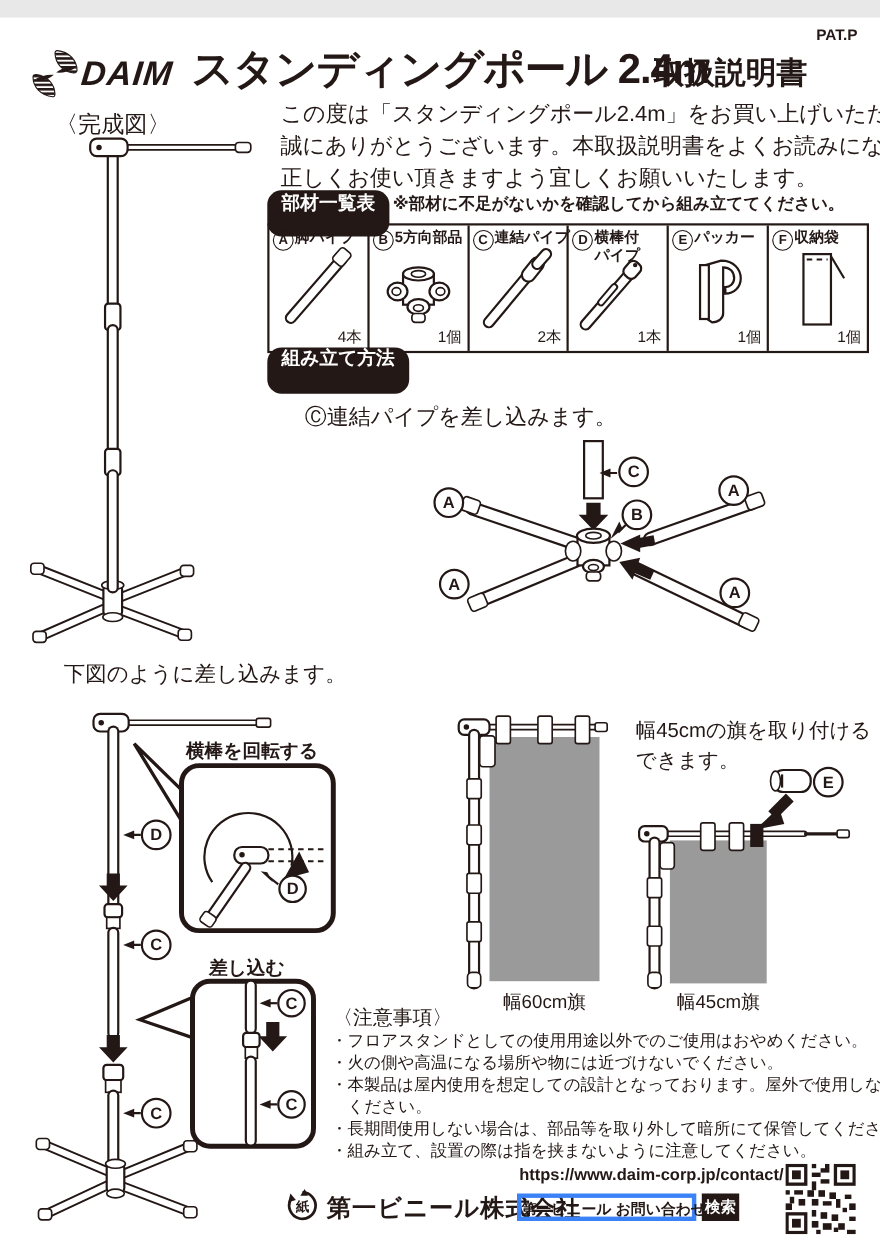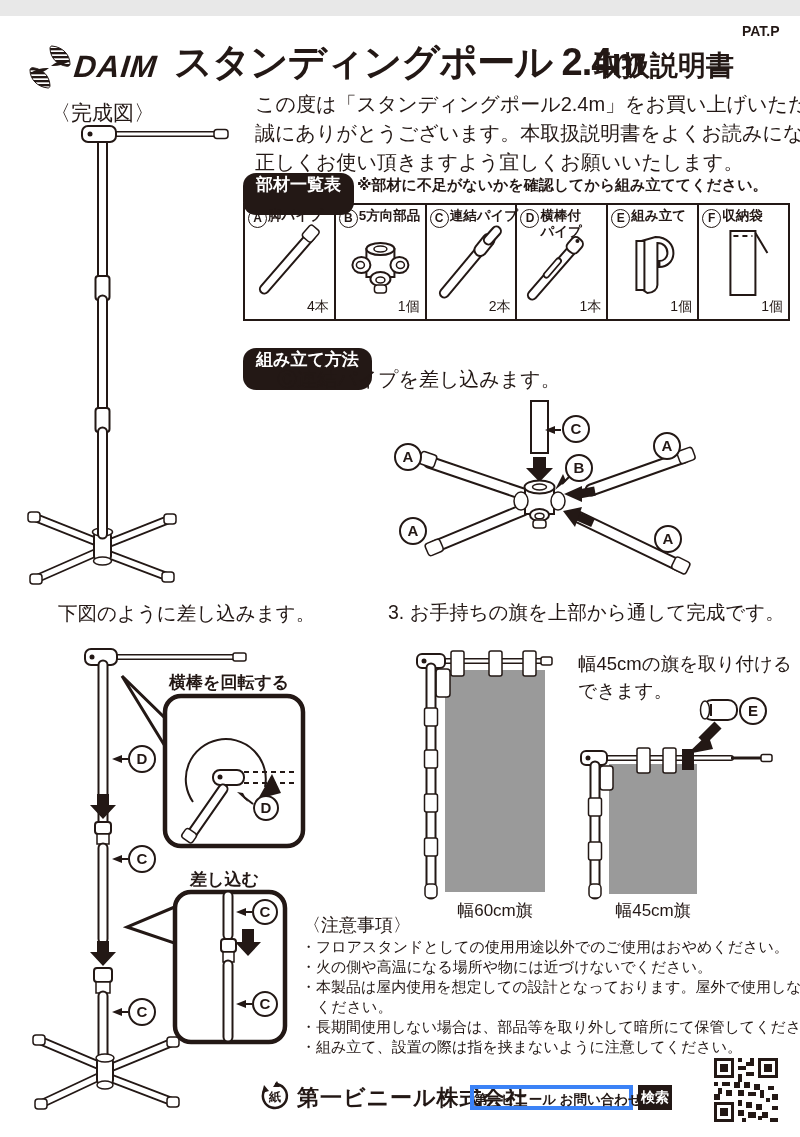--- a/index.html
+++ b/index.html
@@ -12,21 +12,21 @@
   .pat{left:742px;top:7px;font-size:14px;font-weight:bold;}
   .brand{left:74px;top:33px;font-size:31px;font-weight:bold;font-style:italic;letter-spacing:1px;transform:skewX(-6deg);}
   .title{left:174px;top:21px;font-size:38px;font-weight:bold;letter-spacing:-1px;white-space:nowrap;}
   .doctype{left:594px;top:31px;font-size:28px;font-weight:bold;white-space:nowrap;}
   .figlabel{left:50px;top:83px;font-size:21px;}
   .intro{left:255px;top:74px;font-size:20px;line-height:29px;white-space:nowrap;}
   
   .badge{background:#231815;color:#ffffff;border-radius:13px;padding:2px 13px 20px 13px;
          font-size:17px;font-weight:bold;display:inline-block;line-height:20px;}
   .badge-parts{left:243px;top:157px;}
-  .badge-asm{left:243px;top:332px;}
+  .badge-asm{left:243px;top:300px;font-family:Liberation Mono, monospace;}
   .parts-note{left:357px;top:160px;font-size:15px;font-weight:bold;white-space:nowrap;}
   
   .ptable{left:243px;top:187px;width:547px;height:118px;border:2px solid #231815;display:flex;box-sizing:border-box;}
   .pcell{position:relative;flex:1;border-right:2px solid #231815;box-sizing:border-box;}
   .pcell:last-child{border-right:none;}
   .phead{position:absolute;left:3px;top:3px;display:flex;align-items:flex-start;}
   .circ{display:inline-block;width:17px;height:17px;border:1.6px solid #231815;border-radius:50%;
         font-size:12px;font-weight:bold;line-height:17px;text-align:center;flex:none;margin-top:1px;}
   .pname{font-size:13.5px;font-weight:bold;margin-left:1px;line-height:16px;}
   .pname span{display:block;white-space:nowrap;}
@@ -207,21 +207,21 @@
         <circle cx="59" cy="18" r="2" class="ink"></circle>
         <line x1="28" y1="52" x2="40" y2="38" stroke="#231815" stroke-width="7" stroke-linecap="round"></line>
         <line x1="28" y1="52" x2="40" y2="38" stroke="#ffffff" stroke-width="3.5" stroke-linecap="round"></line>
       </svg>
       <div class="pqty">1本</div>
     </div>
     <div class="pcell">
       <div class="phead">
           <span class="circ">E</span>
         <span class="pname">
-            <span>組み立て</span>
+            <span>パッカー</span>
             <span></span>
           </span>
         </div>
       <svg class="part-art" viewBox="0 0 86 78">
         <path d="M32 18 L46 14 C58 14 64 22 64 30 C64 38 58 44 50 44 L50 38 C54 38 58 35 58 30 C58 24 54 20 48 20 L48 62 C48 66 44 70 38 70 L32 66 Z" class="ol"></path>
         <rect x="27" y="18" width="8" height="49" class="ol"></rect>
       </svg>
       <div class="pqty">1個</div>
     </div>
     <div class="pcell">
@@ -304,21 +304,20 @@
     </g>
     <g>
       <circle cx="285" cy="140" r="13" class="ol"></circle>
         <text x="285" y="145" class="ctext">A</text>
     </g>
   </svg>
 
   <div class="abs step2">
     <div class="ind">下図のように差し込みます。</div>
   </div>
-  <div class="abs step3">3. お手持ちの旗を上部から通して完成です。</div>
 
   <svg class="abs" style="left:25px;top:628px" width="385" height="472" viewBox="0 0 385 472">
 
     <polygon points="97,32 146,80 146,112" class="wedge"></polygon>
 
     <line x1="92" y1="13" x2="210" y2="13" class="barB"></line>
       <line x1="92" y1="13" x2="210" y2="13" class="barW"></line>
     <rect x="208" y="9" width="13" height="8" rx="2" class="ol15"></rect>
     <rect x="60" y="5" width="32" height="16" rx="6" class="ol"></rect>
     <circle cx="67" cy="13" r="2.5" class="ink"></circle>
@@ -471,20 +470,21 @@
   <div class="abs nhead">〈注意事項〉</div>
   <div class="abs nlist">
     <div>・フロアスタンドとしての使用用途以外でのご使用はおやめください。</div>
     <div>・火の側や高温になる場所や物には近づけないでください。</div>
     <div>・本製品は屋内使用を想定しての設計となっております。屋外で使用しないで</div>
     <div>　ください。</div>
     <div>・長期間使用しない場合は、部品等を取り外して暗所にて保管してください。</div>
     <div>・組み立て、設置の際は指を挟まないように注意してください。</div>
   </div>
 
+  <div class="abs url">https://www.daim-corp.jp/contact/</div>
   <svg class="abs" style="left:260px;top:1065px" width="30" height="30" viewBox="0 0 30 30">
     <path d="M 15 3 A 12 12 0 1 1 4 10" fill="none" stroke="#231815" stroke-width="2.5"></path>
     <polygon points="2,12 9,10 4,4" class="ink"></polygon>
     <polygon points="17,0 13,6 20,6" class="ink"></polygon>
     <text x="15" y="20" text-anchor="middle" font-size="12" font-weight="bold">紙</text>
   </svg>
   <div class="abs company">第一ビニール株式会社</div>
   <div class="abs searchbox">第一ビニール お問い合わせ</div>
   <div class="abs searchbtn">検索</div>
   <svg class="abs" style="left:714px;top:1042px" width="64" height="64" viewBox="0 0 64 64">

